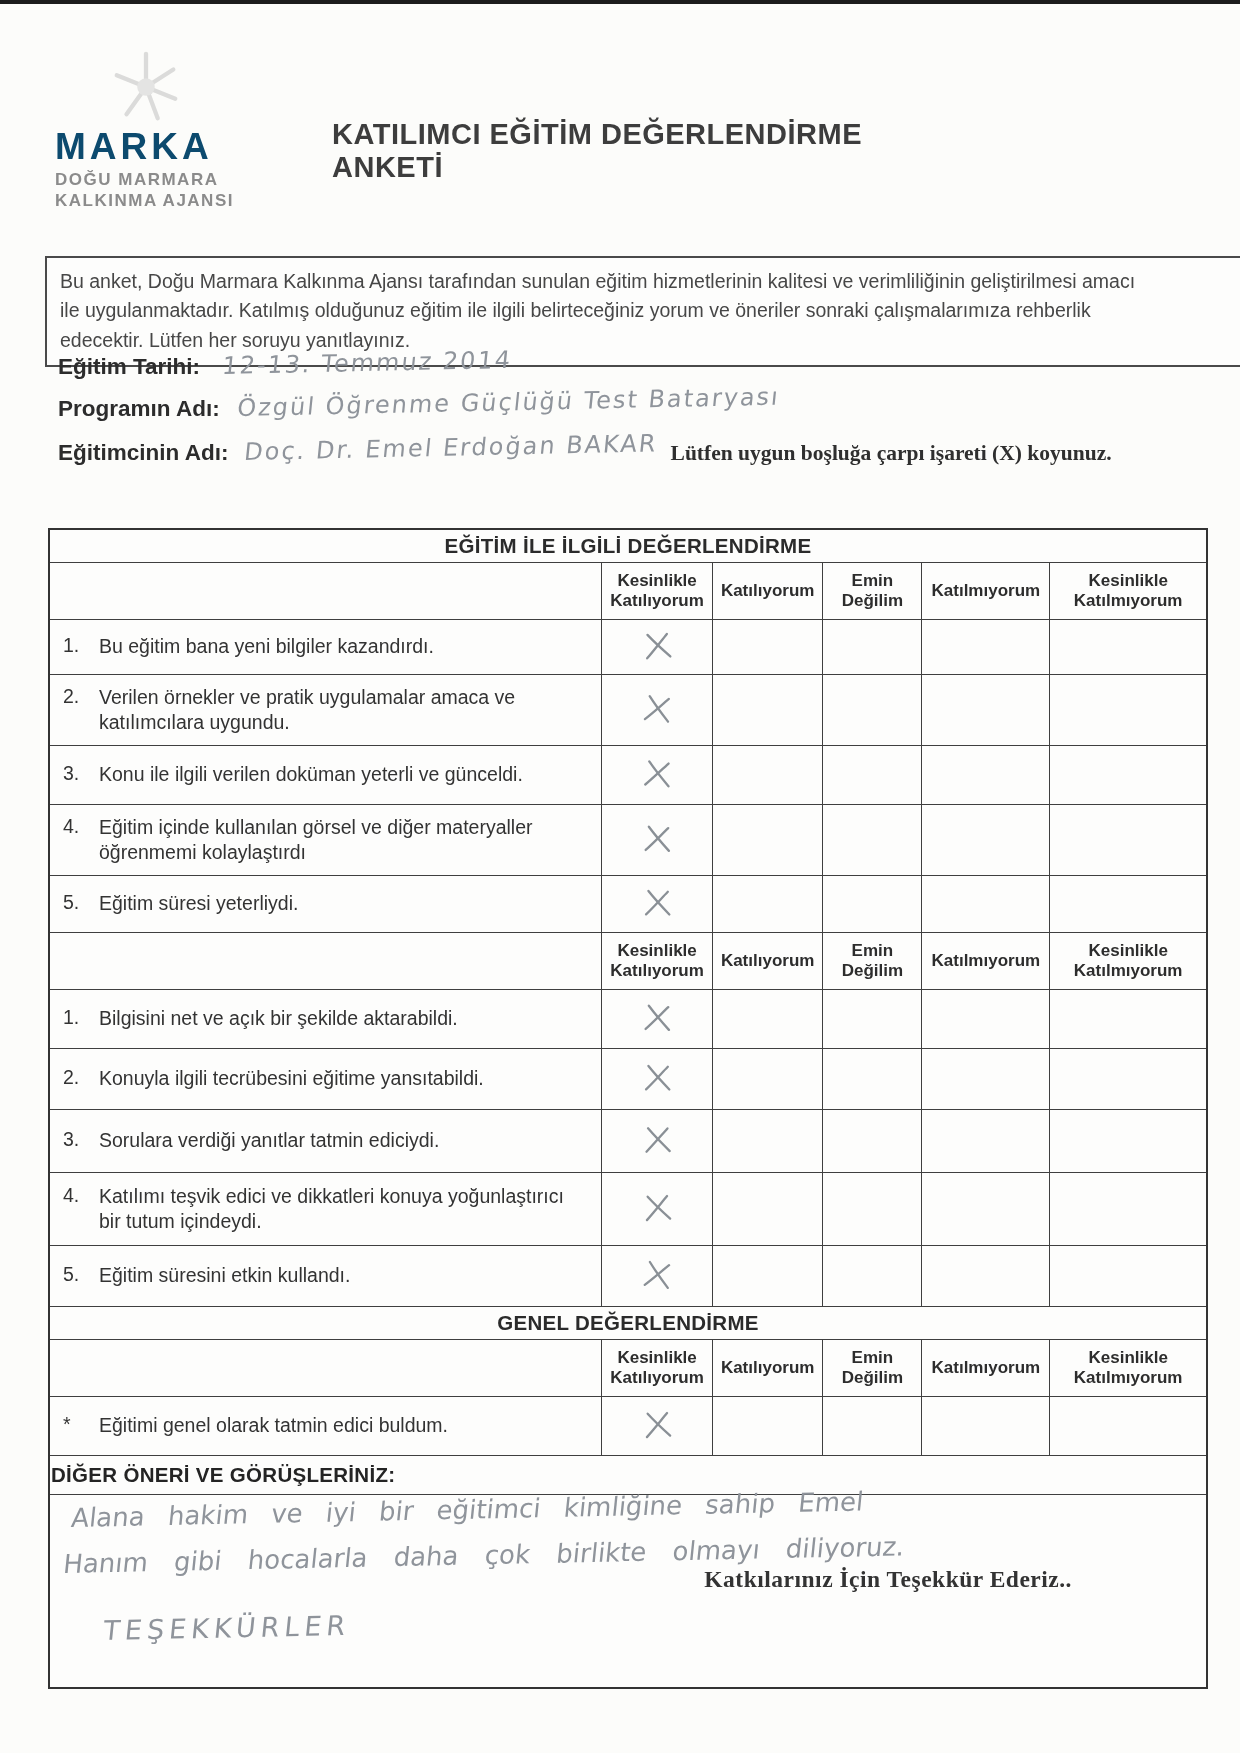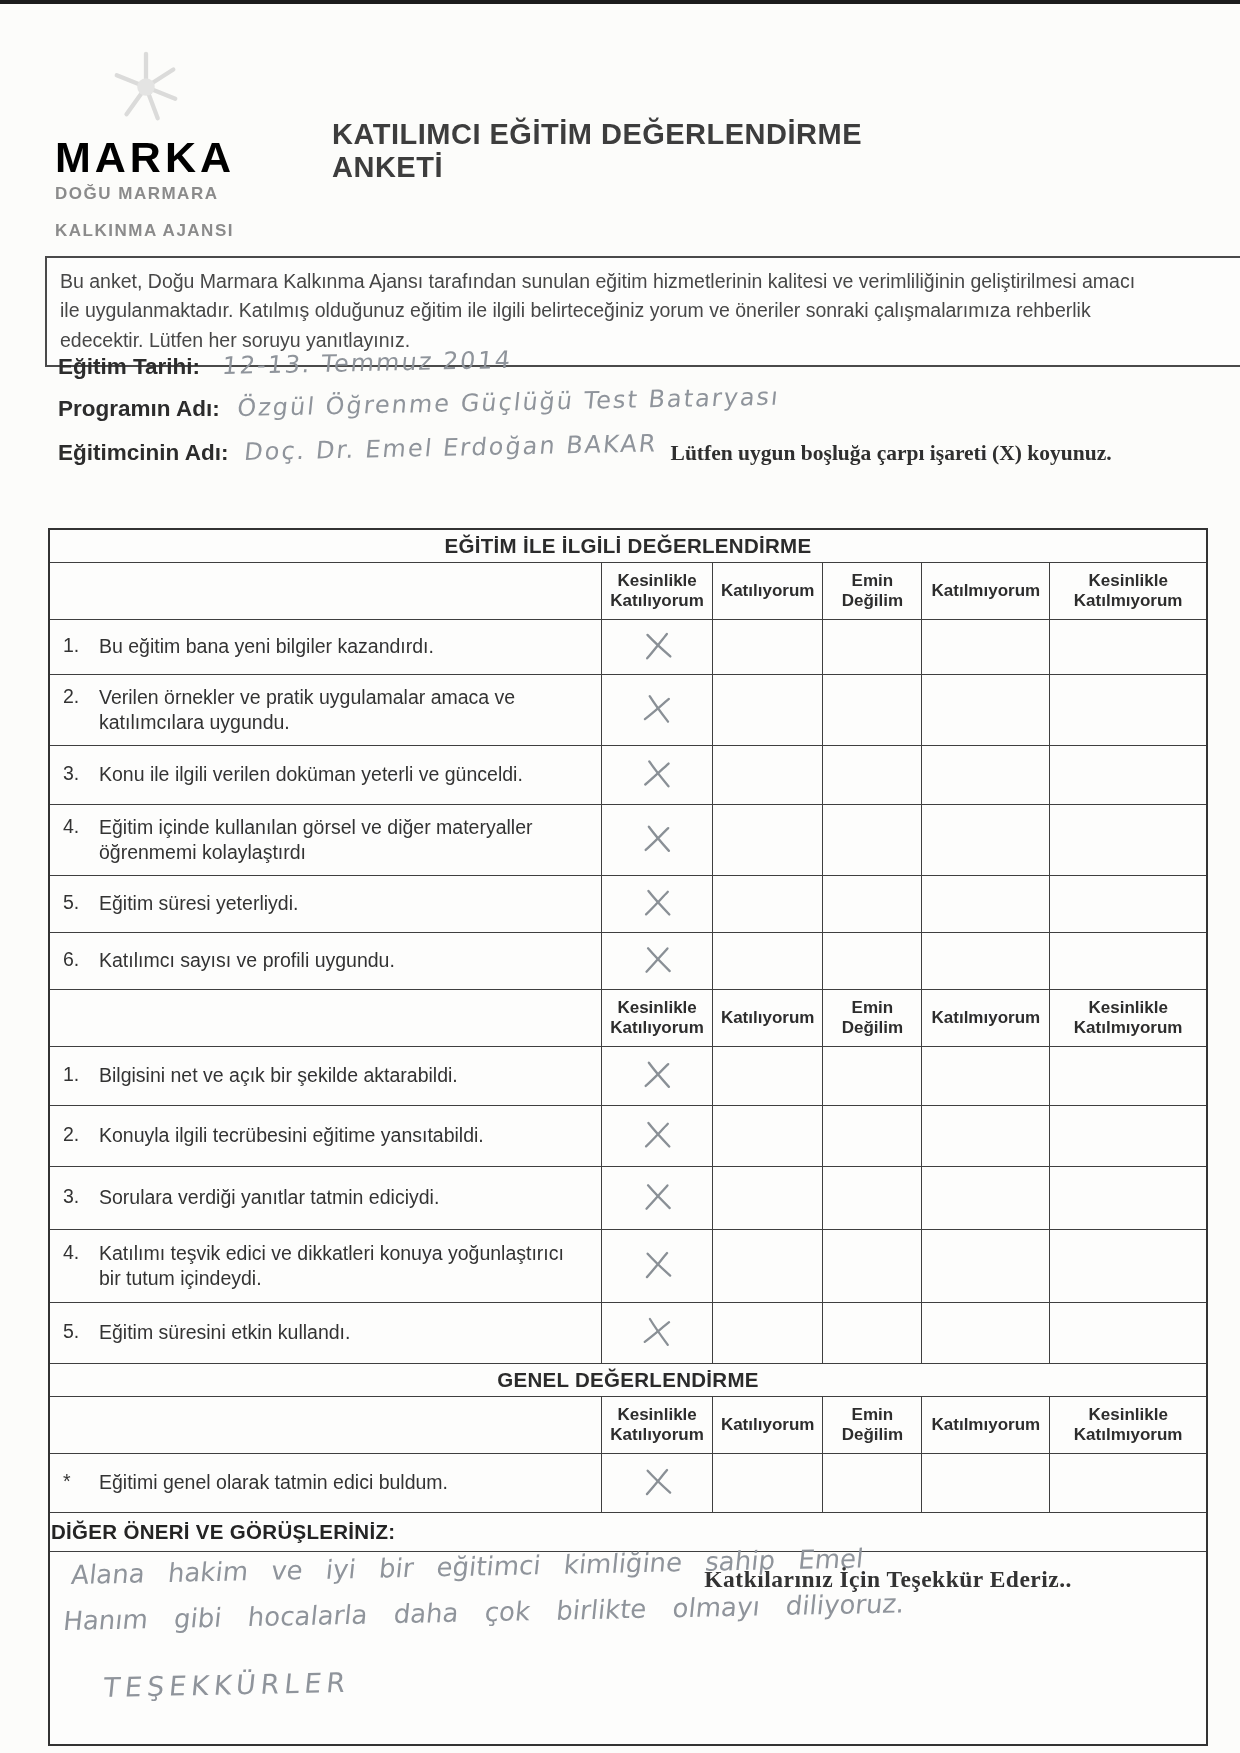--- a/index.html
+++ b/index.html
@@ -10,23 +10,23 @@
     background:#fcfcfa;
     overflow:hidden;
     font-family:"Liberation Sans", sans-serif;
     color:#2e2e2e;
   }
   .top-edge{position:absolute;top:0;left:0;width:100%;height:4px;background:#1c1c1c;}
 
   
   .logo{position:absolute;left:55px;top:48px;width:260px;}
   .logo-star{display:block;margin-left:52px;opacity:.33;}
-  .logo-name{font-size:43px;font-weight:bold;color:#000000;letter-spacing:4px;line-height:1;margin-top:10px;}
+  .logo-name{font-size:37px;font-weight:bold;color:#0c4a6e;letter-spacing:4px;line-height:1;margin-top:2px;}
   .logo-sub{font-size:17px;font-weight:bold;color:#8b8b8b;letter-spacing:1.5px;line-height:1.25;margin-top:4px;}
-  .logo-sub + .logo-sub{margin-top:16px;}
+  .logo-sub + .logo-sub{margin-top:0;}
   .page-title{
     position:absolute;left:332px;top:118px;width:640px;
     font-size:29px;font-weight:bold;color:#3d3d3d;letter-spacing:.5px;
     font-stretch:condensed;
   }
 
   
   .intro-box{
     position:absolute;left:45px;top:256px;width:1205px;
     border:2px solid #4a4a4a;border-right:none;
@@ -208,31 +208,20 @@
       <td class="q-cell"><span class="q-num">5.</span><span class="q-text">Eğitim süresi yeterliydi.</span></td>
       <td class="rating-cell"><svg class="xmark" style="transform:rotate(-1deg)" viewBox="0 0 28 28">
               <path d="M6 3.5 C11 10 18 18 24.5 25"></path>
               <path d="M23.5 4.5 C17 11 9.5 19 3.5 24.5"></path>
             </svg></td>
           <td class="rating-cell"></td>
           <td class="rating-cell"></td>
           <td class="rating-cell"></td>
           <td class="rating-cell"></td>
     </tr>
-    <tr class="r46">
-      <td class="q-cell"><span class="q-num">6.</span><span class="q-text">Katılımcı sayısı ve profili uygundu.</span></td>
-      <td class="rating-cell"><svg class="xmark" style="transform:rotate(-3deg)" viewBox="0 0 28 28">
-              <path d="M6 3.5 C11 10 18 18 24.5 25"></path>
-              <path d="M23.5 4.5 C17 11 9.5 19 3.5 24.5"></path>
-            </svg></td>
-          <td class="rating-cell"></td>
-          <td class="rating-cell"></td>
-          <td class="rating-cell"></td>
-          <td class="rating-cell"></td>
-    </tr>
 
     <tr>
       <td class="col-head"></td>
       <td class="col-head">Kesinlikle Katılıyorum</td>
       <td class="col-head">Katılıyorum</td>
       <td class="col-head">Emin Değilim</td>
       <td class="col-head">Katılmıyorum</td>
       <td class="col-head">Kesinlikle Katılmıyorum</td>
     </tr>
     <tr class="r48">

